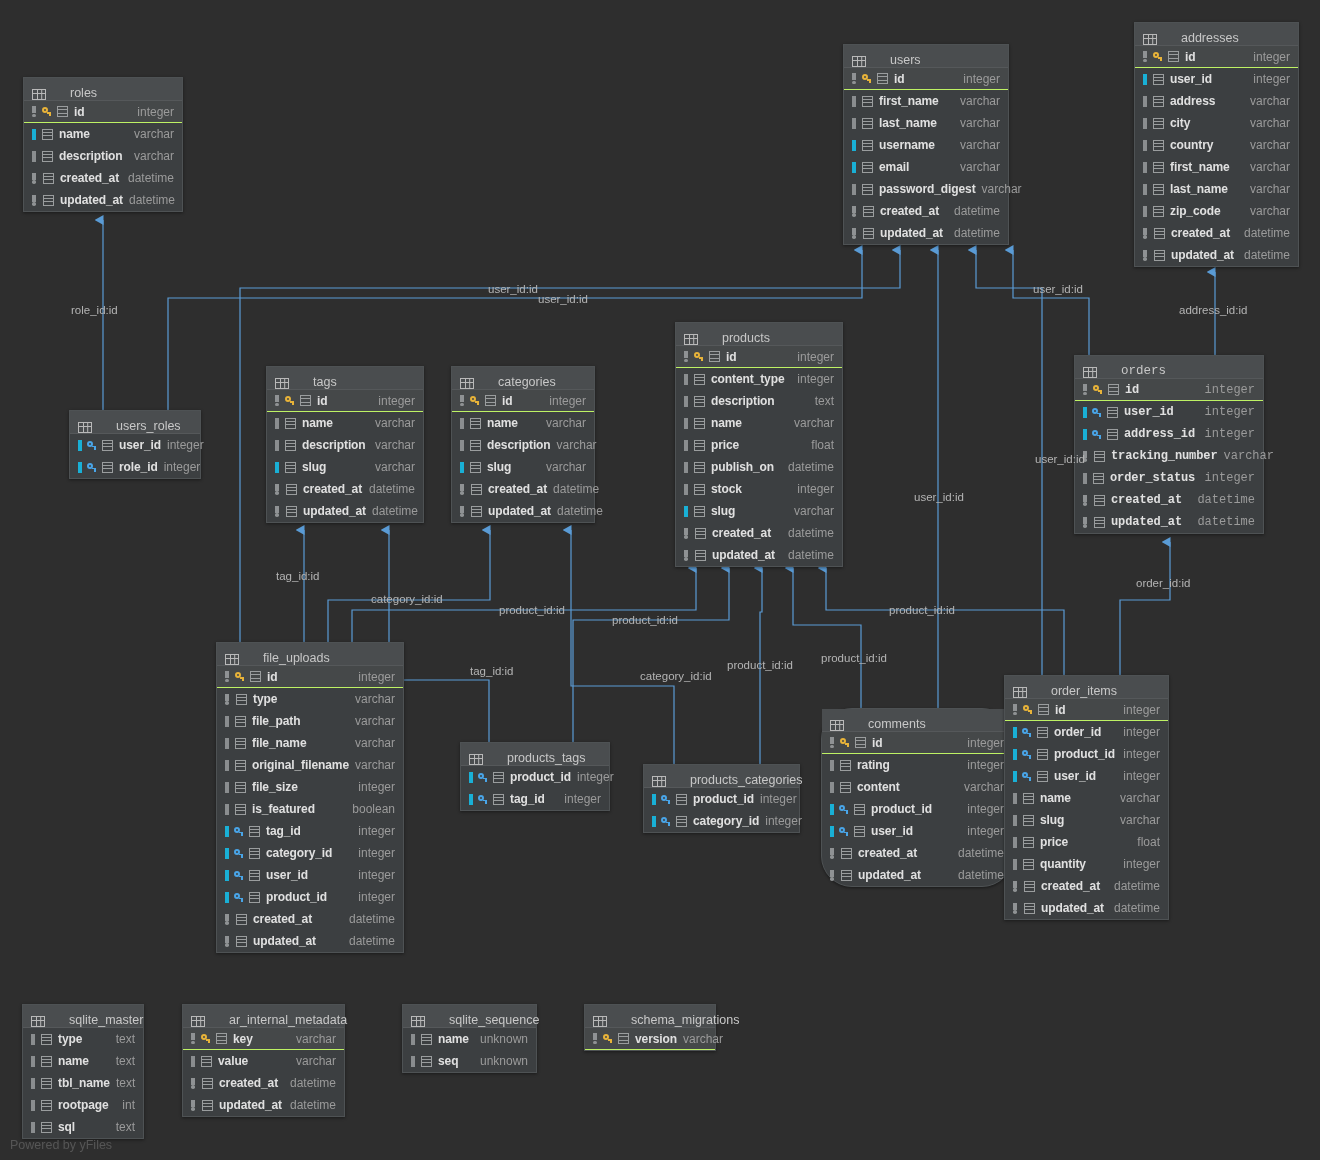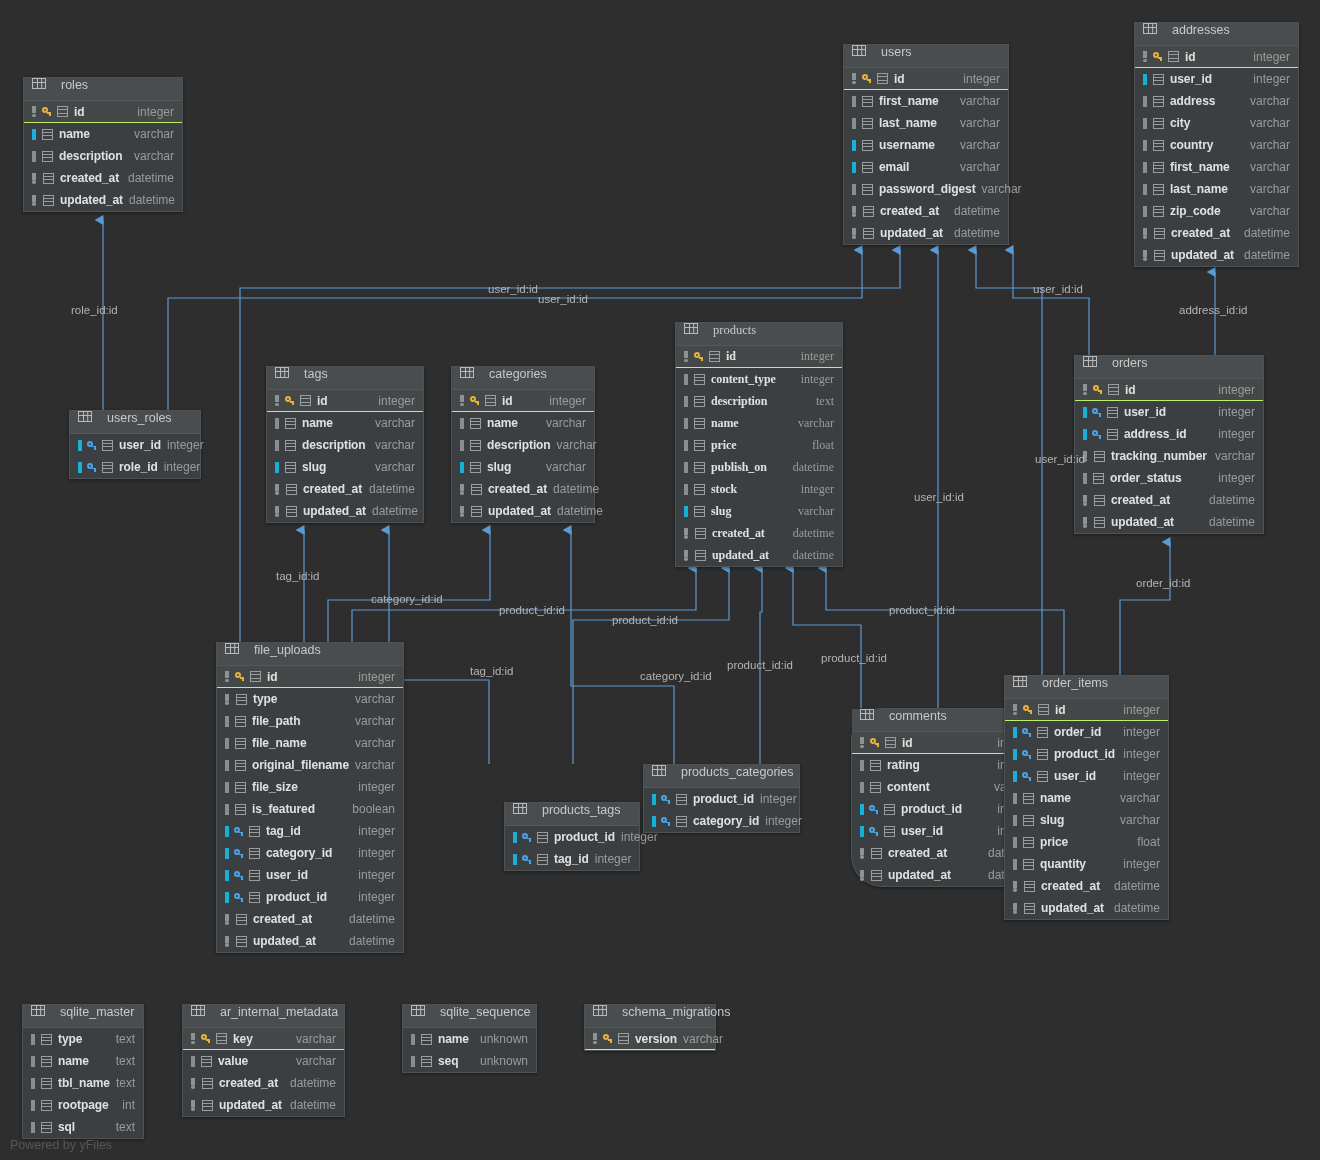--- a/index.html
+++ b/index.html
@@ -12,21 +12,21 @@
   svg.edges{position:absolute;left:0;top:0;width:1320px;height:1160px;pointer-events:none;}
 
   .table{
     position:absolute;
     background:#3c3f41;
     border:1px solid #4e5254;
     box-sizing:border-box;
     box-shadow:0 1px 3px rgba(0,0,0,.45);
   }
   .tbl-header{
-    display:flex;align-items:flex-start;gap:15px;
+    display:flex;align-items:flex-end;gap:24px;
     height:22px;padding:0 8px;
     background:#4a4d4f;
     border-bottom:1px solid #55585a;
     color:#c8c8c8;font-size:12.5px;
   }
   .tbl-header .tname{white-space:nowrap;}
   .row{
     display:flex;align-items:center;
     height:22px;padding:0 8px 0 8px;gap:6px;
     font-size:12px;
@@ -517,21 +517,21 @@
             <span class="dotbar">
               <span class="seg"></span>
               <span class="dot"></span>
             </span>
           </span>
           <span class="ico-col gicon"></span>
           <span class="fname">updated_at</span>
           <span class="ftype">datetime</span>
         </div>
       </div>
-      <div class="table" style="left: 675px; top: 322px; width: 168px; font-family: Liberation Serif, serif;">
+      <div class="table" style="left: 675px; top: 322px; width: 168px;">
         <div class="tbl-header">
           <span class="ico-table gicon"></span>
           <span class="tname">products</span>
         </div>
         <div class="row pk">
           <span class="mk gicon">
             <span class="dotbar">
               <span class="seg"></span>
               <span class="dot"></span>
             </span>
@@ -617,21 +617,21 @@
             <span class="dotbar">
               <span class="seg"></span>
               <span class="dot"></span>
             </span>
           </span>
           <span class="ico-col gicon"></span>
           <span class="fname">updated_at</span>
           <span class="ftype">datetime</span>
         </div>
       </div>
-      <div class="table" style="left: 1074px; top: 355px; width: 190px;">
+      <div class="table" style="left: 1074px; top: 355px; width: 190px; font-family: Liberation Mono, monospace;">
         <div class="tbl-header">
           <span class="ico-table gicon"></span>
           <span class="tname">orders</span>
         </div>
         <div class="row pk">
           <span class="mk gicon">
             <span class="dotbar">
               <span class="seg"></span>
               <span class="dot"></span>
             </span>
@@ -853,21 +853,21 @@
             <span class="dotbar">
               <span class="seg"></span>
               <span class="dot"></span>
             </span>
           </span>
           <span class="ico-col gicon"></span>
           <span class="fname">updated_at</span>
           <span class="ftype">datetime</span>
         </div>
       </div>
-      <div class="table" style="left: 460px; top: 802px; width: 136px; margin-left: 44px;">
+      <div class="table" style="left: 460px; top: 742px; width: 150px;">
         <div class="tbl-header">
           <span class="ico-table gicon"></span>
           <span class="tname">products_tags</span>
         </div>
         <div class="row">
           <span class="mk gicon">
             <span class="bar blue"></span>
           </span>
           <span class="key gicon fk">
             <span class="kring"></span>
@@ -917,21 +917,21 @@
           <span class="key gicon fk">
             <span class="kring"></span>
             <span class="kstem"></span>
             <span class="ktooth"></span>
           </span>
           <span class="ico-col gicon"></span>
           <span class="fname">category_id</span>
           <span class="ftype">integer</span>
         </div>
       </div>
-      <div class="table" style="left: 851px; top: 708px; width: 192px; border-radius: 31px;">
+      <div class="table" style="left: 821px; top: 708px; width: 192px; border-radius: 31px;">
         <div class="tbl-header">
           <span class="ico-table gicon"></span>
           <span class="tname">comments</span>
         </div>
         <div class="row pk">
           <span class="mk gicon">
             <span class="dotbar">
               <span class="seg"></span>
               <span class="dot"></span>
             </span>

